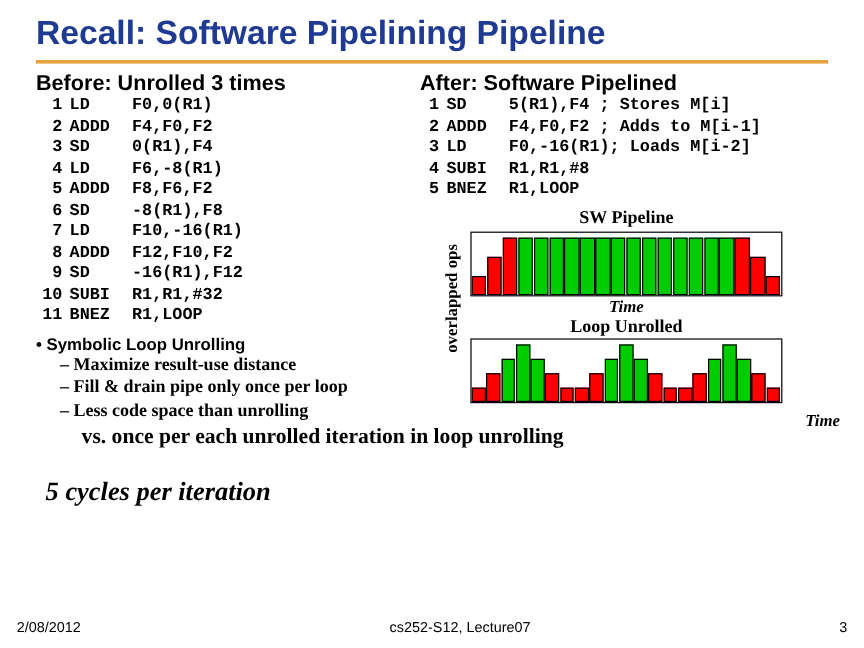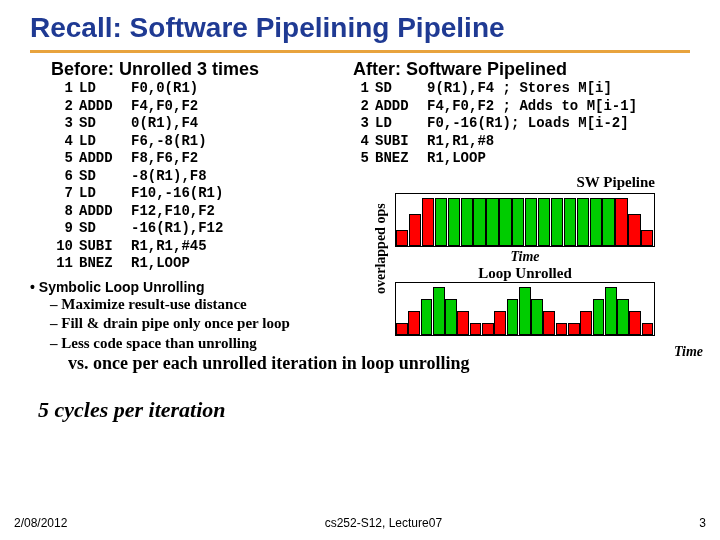--- a/index.html
+++ b/index.html
@@ -23,22 +23,21 @@
     height: 3px;
     background: #e8a33d;
     margin: 2px 30px 6px 30px;
   }
   .content {
     padding: 0 30px;
     position: relative;
   }
   .two-col {
     display: flex;
-    gap: 2px;
-    margin-left: 21px;
+    gap: 20px;
   }
   .left-col {
     width: 300px;
     flex-shrink: 0;
   }
   .right-col {
     flex: 1;
     position: relative;
   }
   .before-title, .after-title {
@@ -133,21 +132,21 @@
   }
   .charts-stack {
     display: flex;
     flex-direction: column;
     width: 260px;
   }
   .chart-title {
     font-family: "Comic Sans MS", cursive;
     font-size: 15px;
     font-weight: bold;
-    text-align: right;
+    text-align: center;
     margin-bottom: 2px;
   }
   .chart-box {
     border: 1px solid #000;
     height: 54px;
     position: relative;
     background: #fff;
     overflow: hidden;
   }
   .bar {
@@ -235,36 +234,36 @@
             <span class="code-args">F12,F10,F2</span>
           </div>
           <div class="code-row">
             <span class="code-num">9</span>
             <span class="code-op">SD</span>
             <span class="code-args">-16(R1),F12</span>
           </div>
           <div class="code-row">
             <span class="code-num">10</span>
             <span class="code-op">SUBI</span>
-            <span class="code-args">R1,R1,#45</span>
+            <span class="code-args">R1,R1,#32</span>
           </div>
           <div class="code-row">
             <span class="code-num">11</span>
             <span class="code-op">BNEZ</span>
             <span class="code-args">R1,LOOP</span>
           </div>
         </div>
     </div>
     <div class="right-col">
       <div class="after-title">After: Software Pipelined</div>
       <div class="code-table after-code" id="after-code">
           <div class="code-row">
             <span class="code-num">1</span>
             <span class="code-op">SD</span>
-            <span class="code-args">9(R1),F4 ; Stores M[i]</span>
+            <span class="code-args">5(R1),F4 ; Stores M[i]</span>
           </div>
           <div class="code-row">
             <span class="code-num">2</span>
             <span class="code-op">ADDD</span>
             <span class="code-args">F4,F0,F2 ; Adds to M[i-1]</span>
           </div>
           <div class="code-row">
             <span class="code-num">3</span>
             <span class="code-op">LD</span>
             <span class="code-args">F0,-16(R1); Loads M[i-2]</span>

